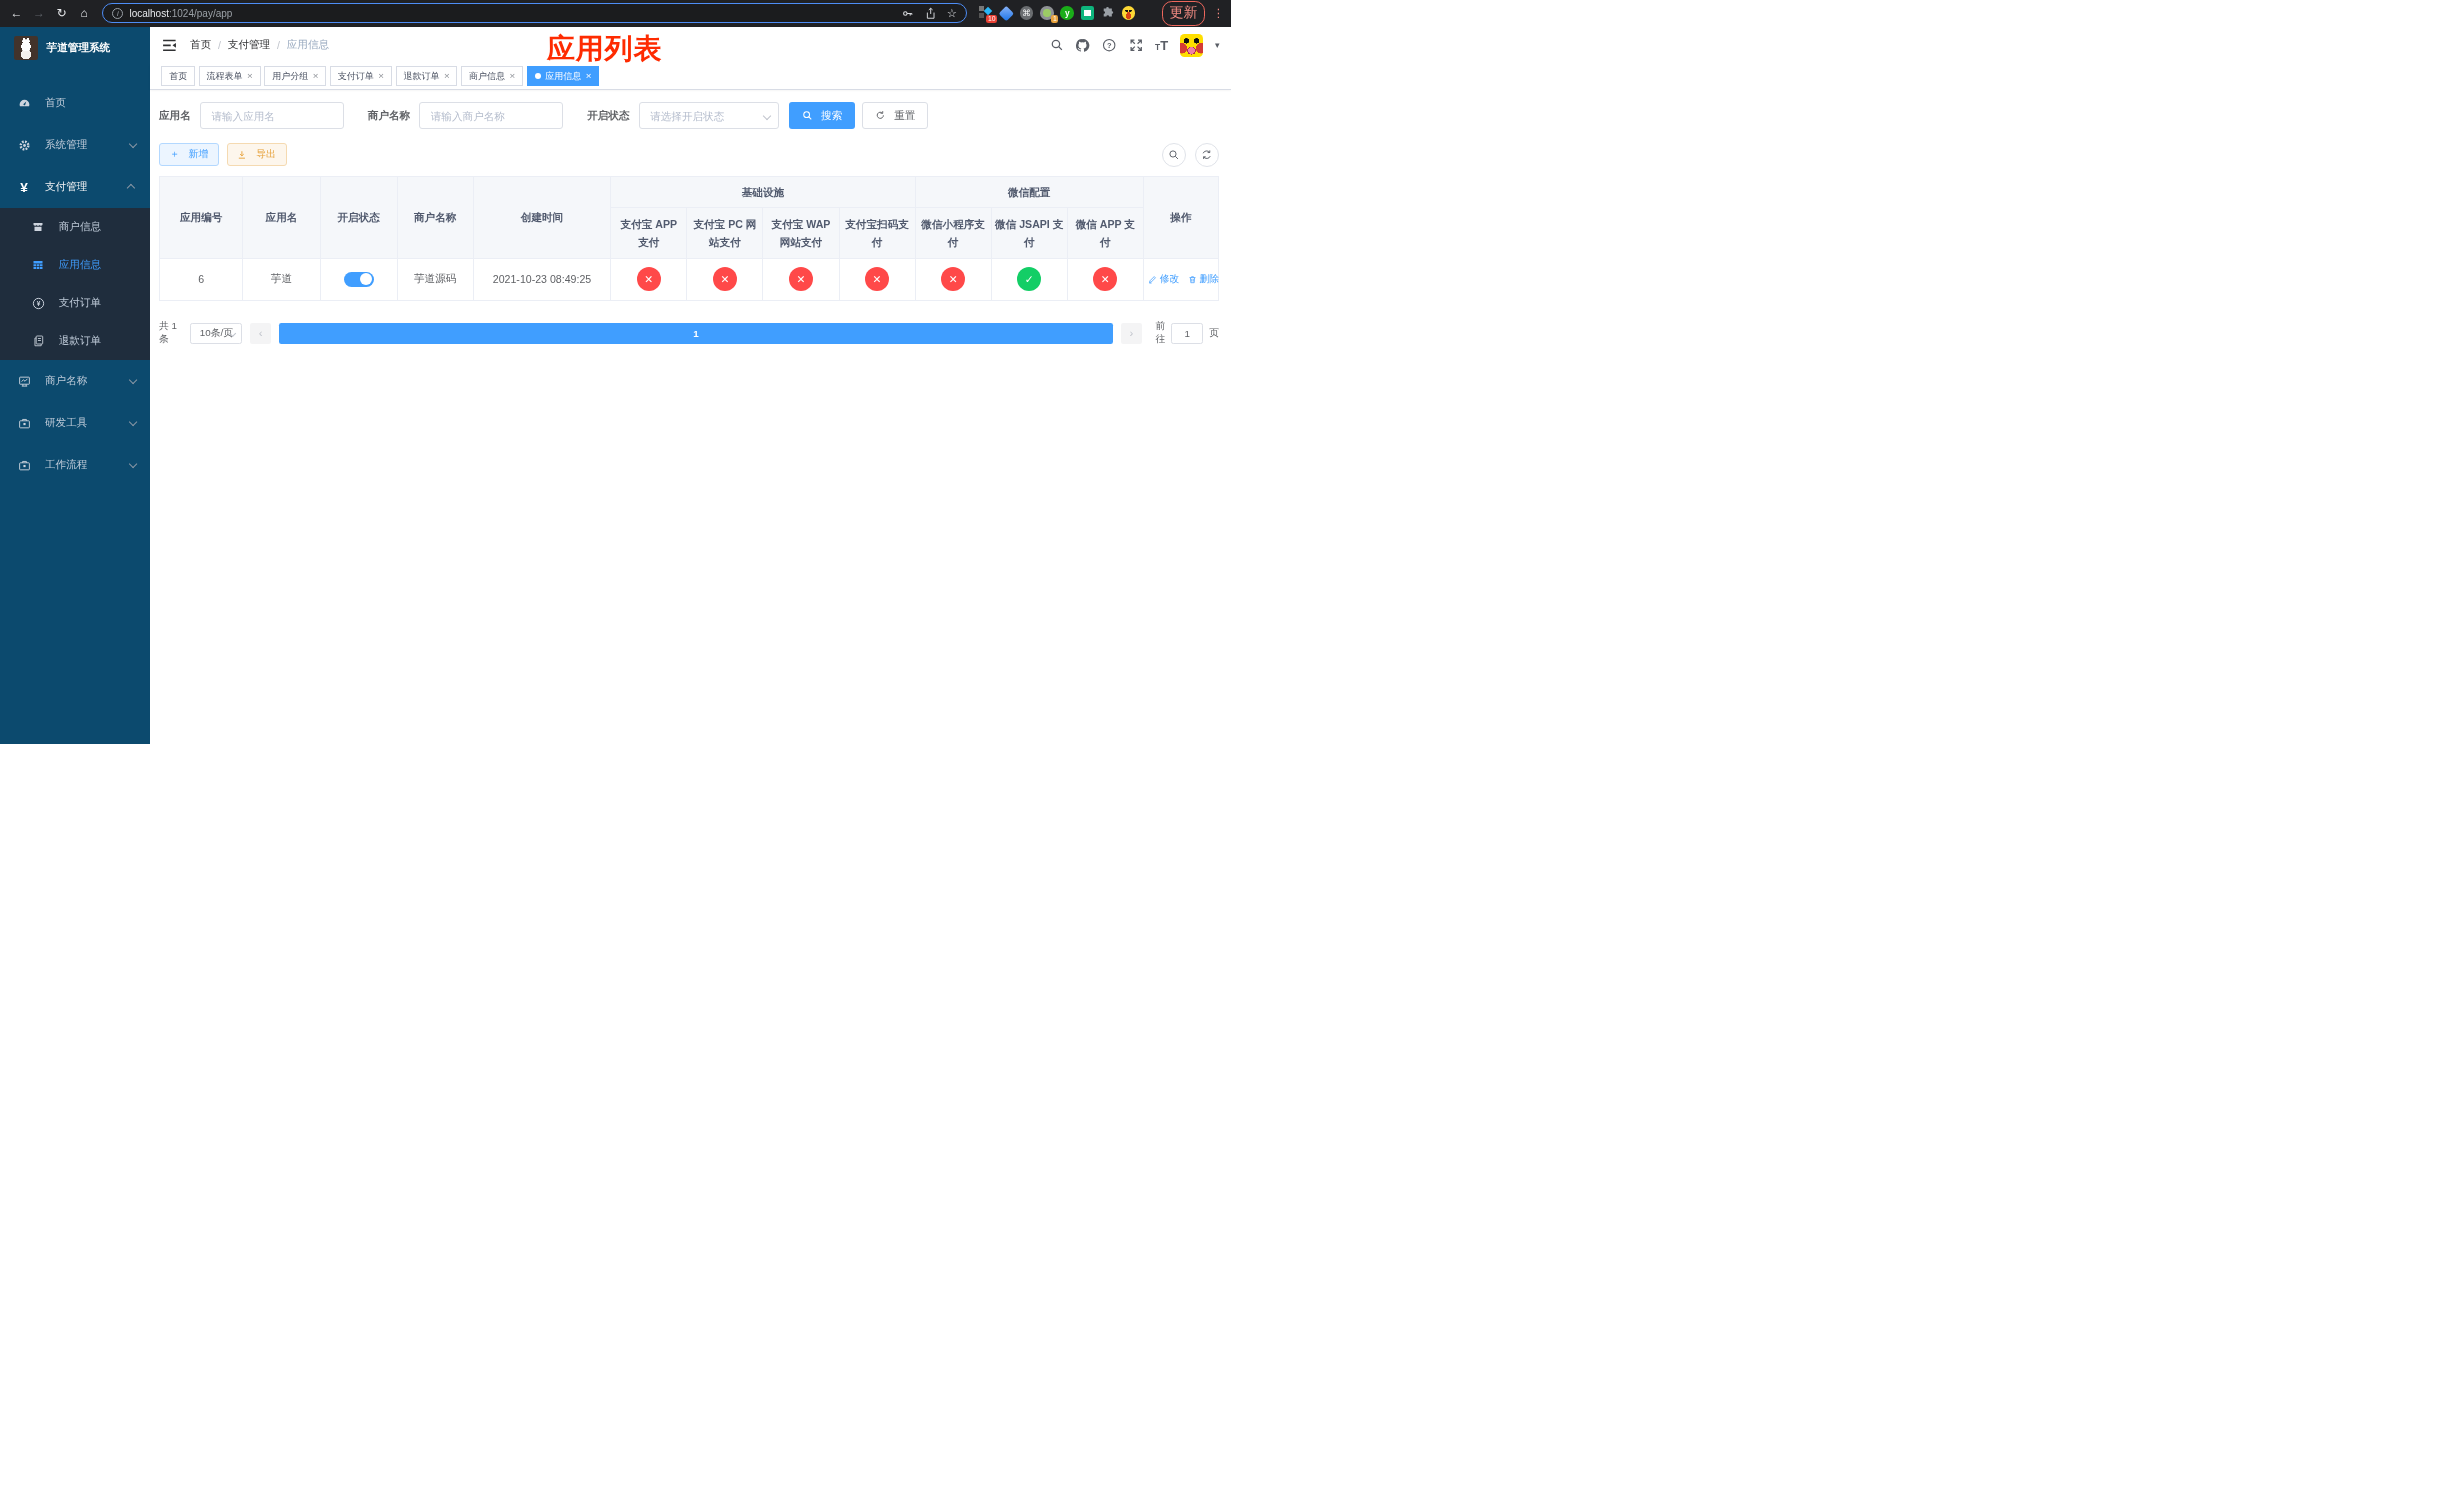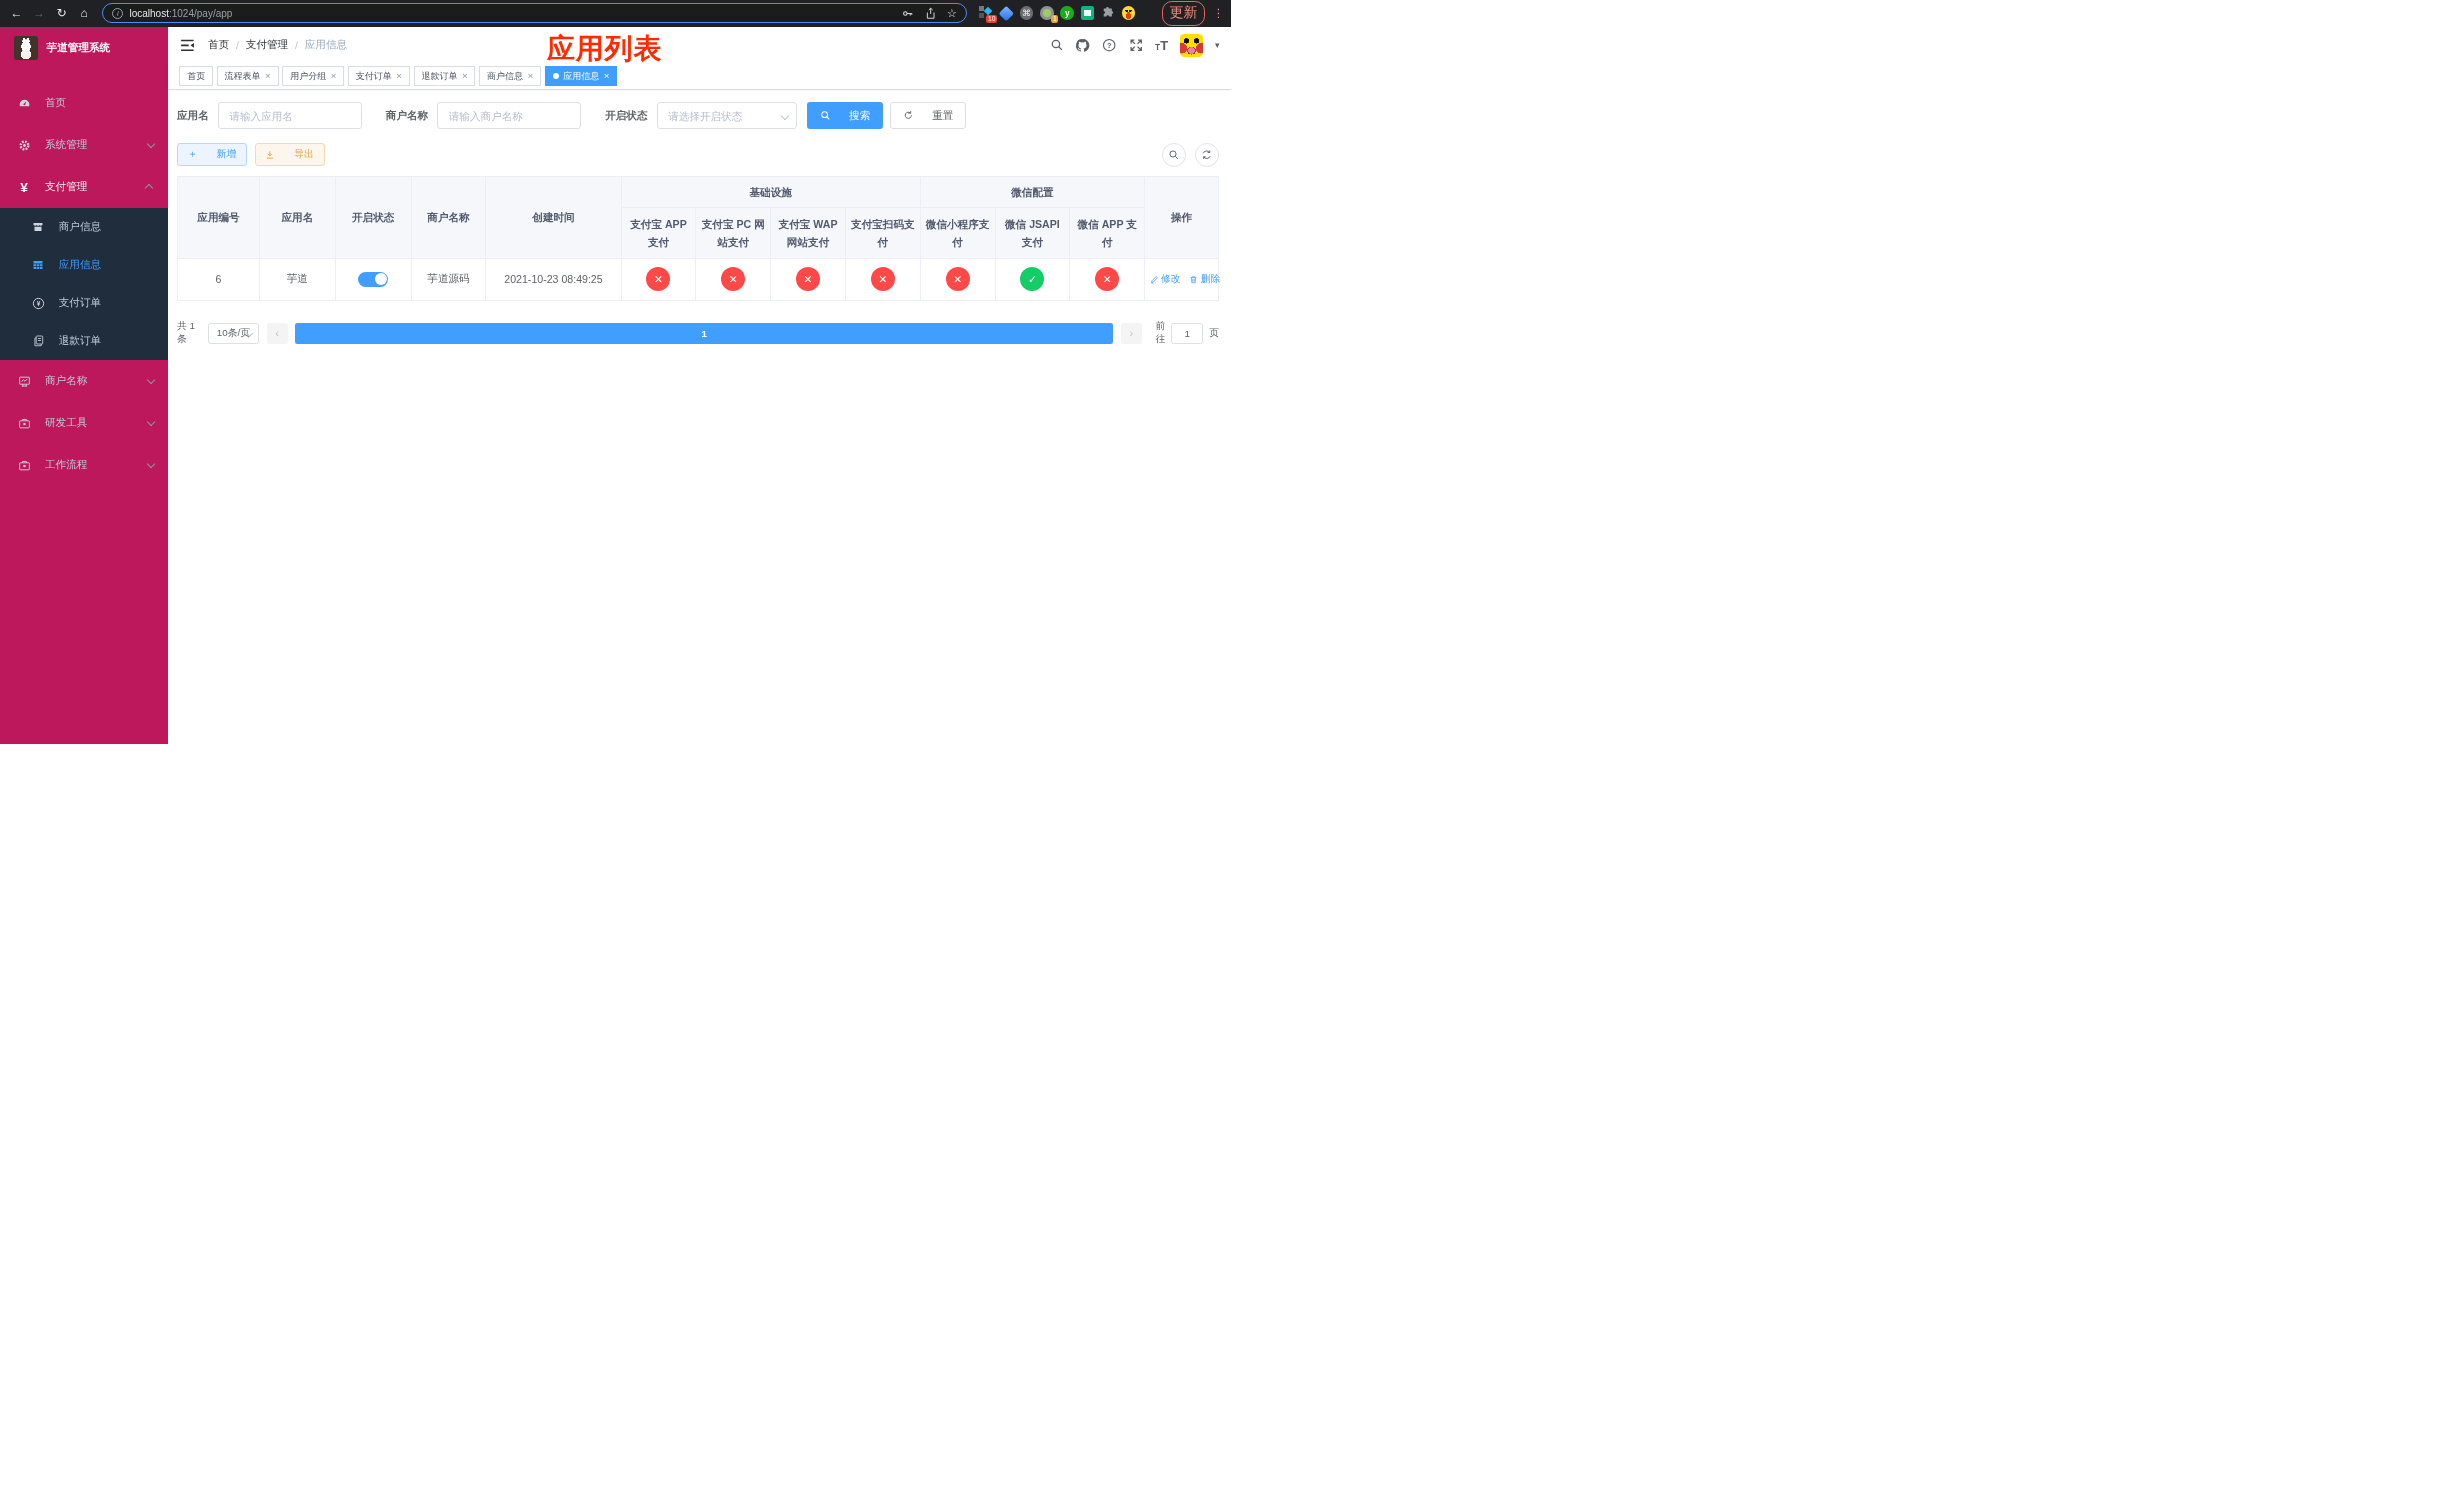--- a/index.html
+++ b/index.html
@@ -46,21 +46,21 @@
   .ext-puzzle { color:#9aa0a6; }
   .ext-emoji { background:radial-gradient(circle at 35% 35%,#111 9%,transparent 10%),
     radial-gradient(circle at 65% 35%,#111 9%,transparent 10%),
     radial-gradient(ellipse at 50% 70%,#d84315 26%,transparent 27%),#fdd835; border-radius:50%; }
   .update-pill { border:0.8px solid #ee675c; color:#f28b82; font-size:14px; padding:2.3px 6.8px;
     border-radius:9.8px; margin-left:22px; white-space:nowrap; }
   .menu-dots { color:#f28b82; font-size:11.4px; margin-left:3px; width:10.6px; text-align:center; }
 
   
   .app { display:flex; height:718px; }
-  .sidebar { width:168px; background:#be185d; color:#bfcbd9; font-size:10.6px; flex:0 0 auto; }
+  .sidebar { width:150px; background:#0c4a6e; color:#bfcbd9; font-size:10.6px; flex:0 0 auto; }
   .logo-row { height:42px; display:flex; align-items:center; padding-left:13.6px; gap:9px; }
   .logo-img { width:24px; height:24px; border-radius:2.3px; flex:0 0 auto;
     background:radial-gradient(ellipse 2.3px 5.3px at 42% 22%,#fff 70%,transparent 71%),
       radial-gradient(ellipse 2.3px 5.3px at 58% 22%,#fff 70%,transparent 71%),
       radial-gradient(circle 5.3px at 50% 44%,#fefefe 90%,transparent 91%),
       radial-gradient(ellipse 6px 6px at 50% 76%,#f4f1ee 85%,transparent 86%),
       #42332b; }
   .logo-title { color:#fff; font-weight:bold; font-size:10.6px; }
   .menu { margin-top:13.6px; }
   .m-item { position:relative; height:42px; display:flex; align-items:center; padding-left:15px;
@@ -115,21 +115,21 @@
   .f-label { font-size:10.6px; font-weight:bold; color:#606266; margin-right:9px; white-space:nowrap; }
   .f-input { width:144px; height:27px; border:0.8px solid #dcdfe6; border-radius:3px;
     padding:0 10.6px; font-size:10.6px; color:#606266; margin-right:24px;
     font-family:"Liberation Sans","DejaVu Sans",sans-serif; }
   .f-input::placeholder { color:#b4bccc; }
   .f-select { position:relative; margin-right:10.6px; }
   .f-select .f-input { margin-right:0; padding-right:23px; }
   .sel-chev { position:absolute; right:9px; top:11.4px; width:6px; height:6px;
     border-right:1.1px solid #c0c4cc; border-bottom:1.1px solid #c0c4cc; transform:rotate(45deg); pointer-events:none; }
   .btn { height:27px; border-radius:3px; font-size:10.6px; display:inline-flex; align-items:center;
-    justify-content:center; gap:19px; cursor:pointer; border:0.8px solid transparent; padding:0 11.4px; white-space:nowrap; }
+    justify-content:center; gap:9px; cursor:pointer; border:0.8px solid transparent; padding:0 11.4px; white-space:nowrap; }
   .btn-primary { background:#409EFF; color:#fff; }
   .btn-plain { background:#fff; border-color:#dcdfe6; color:#606266; }
   .btn svg { display:block; }
 
   
   .toolbar { display:flex; align-items:center; margin-top:13.6px; }
   .btn-sm { height:23px; font-size:9.8px; padding:0 9.8px; border-radius:3px; }
   .btn-add { background:#ecf5ff; border:0.8px solid #b3d8ff; color:#409EFF; }
   .btn-export { background:#fdf6ec; border:0.8px solid #f5dab1; color:#e6a23c; margin-left:7.6px;text-align:right; }
   .tool-right { margin-left:auto; display:flex; gap:9px; }

